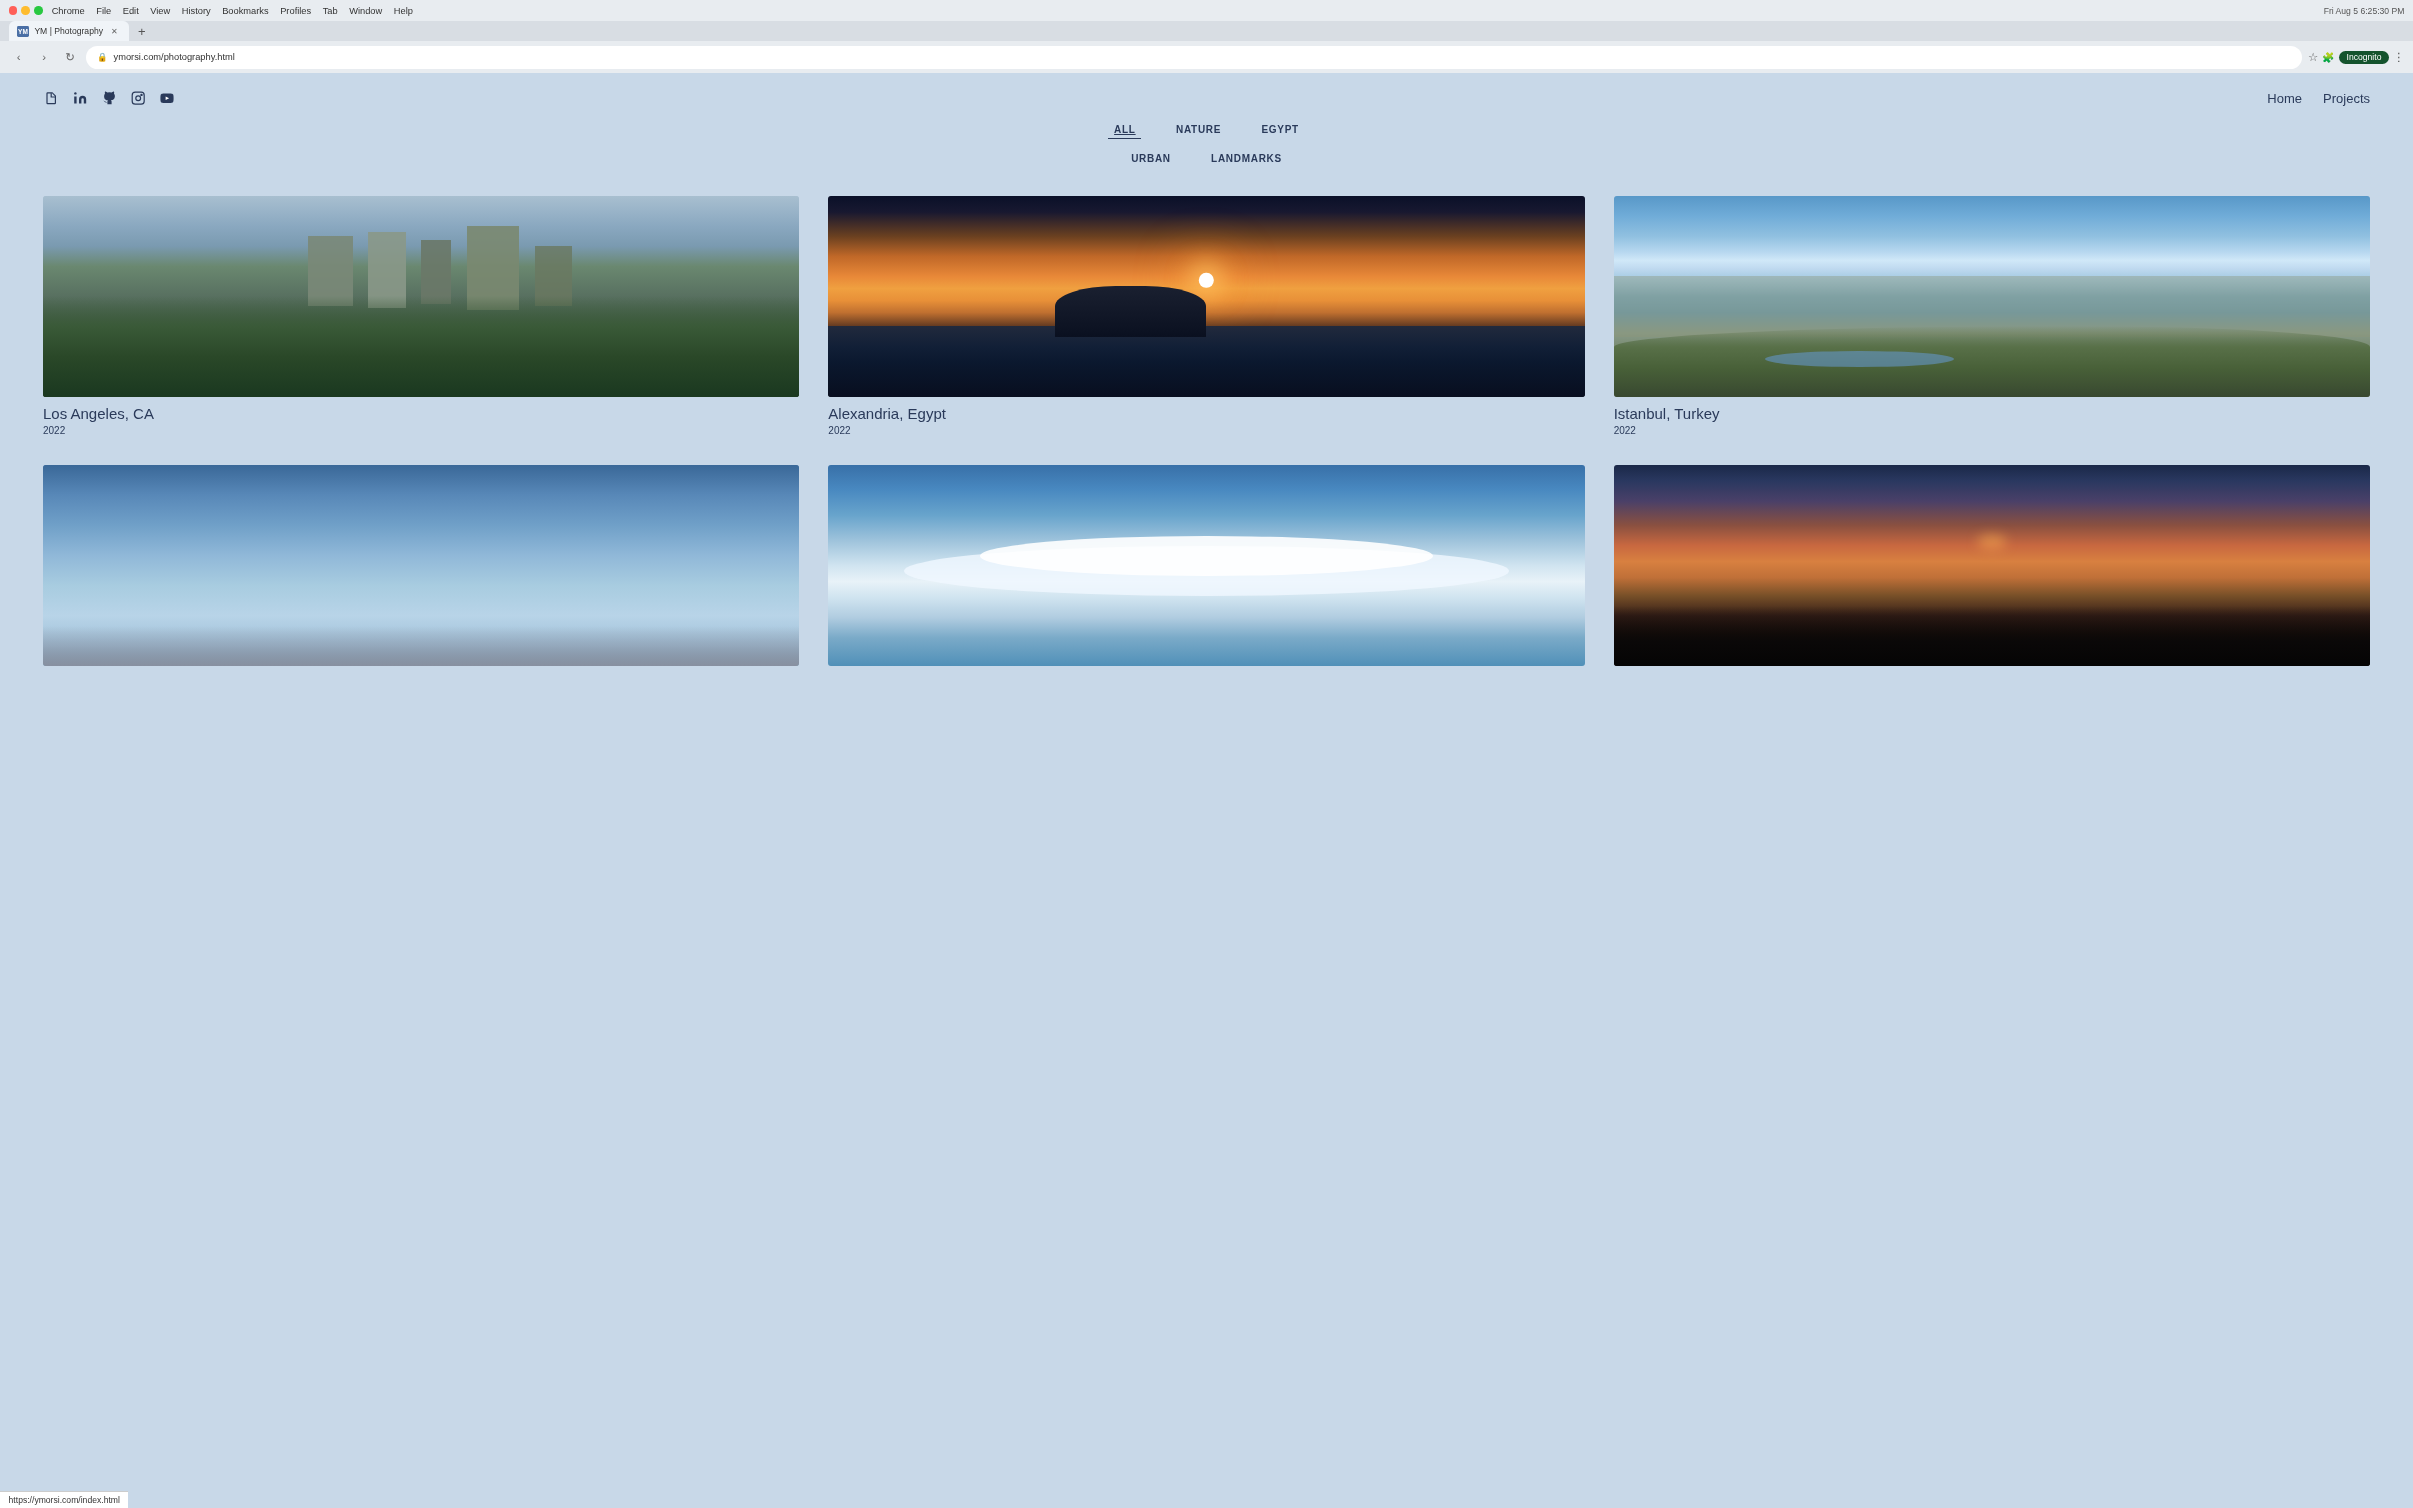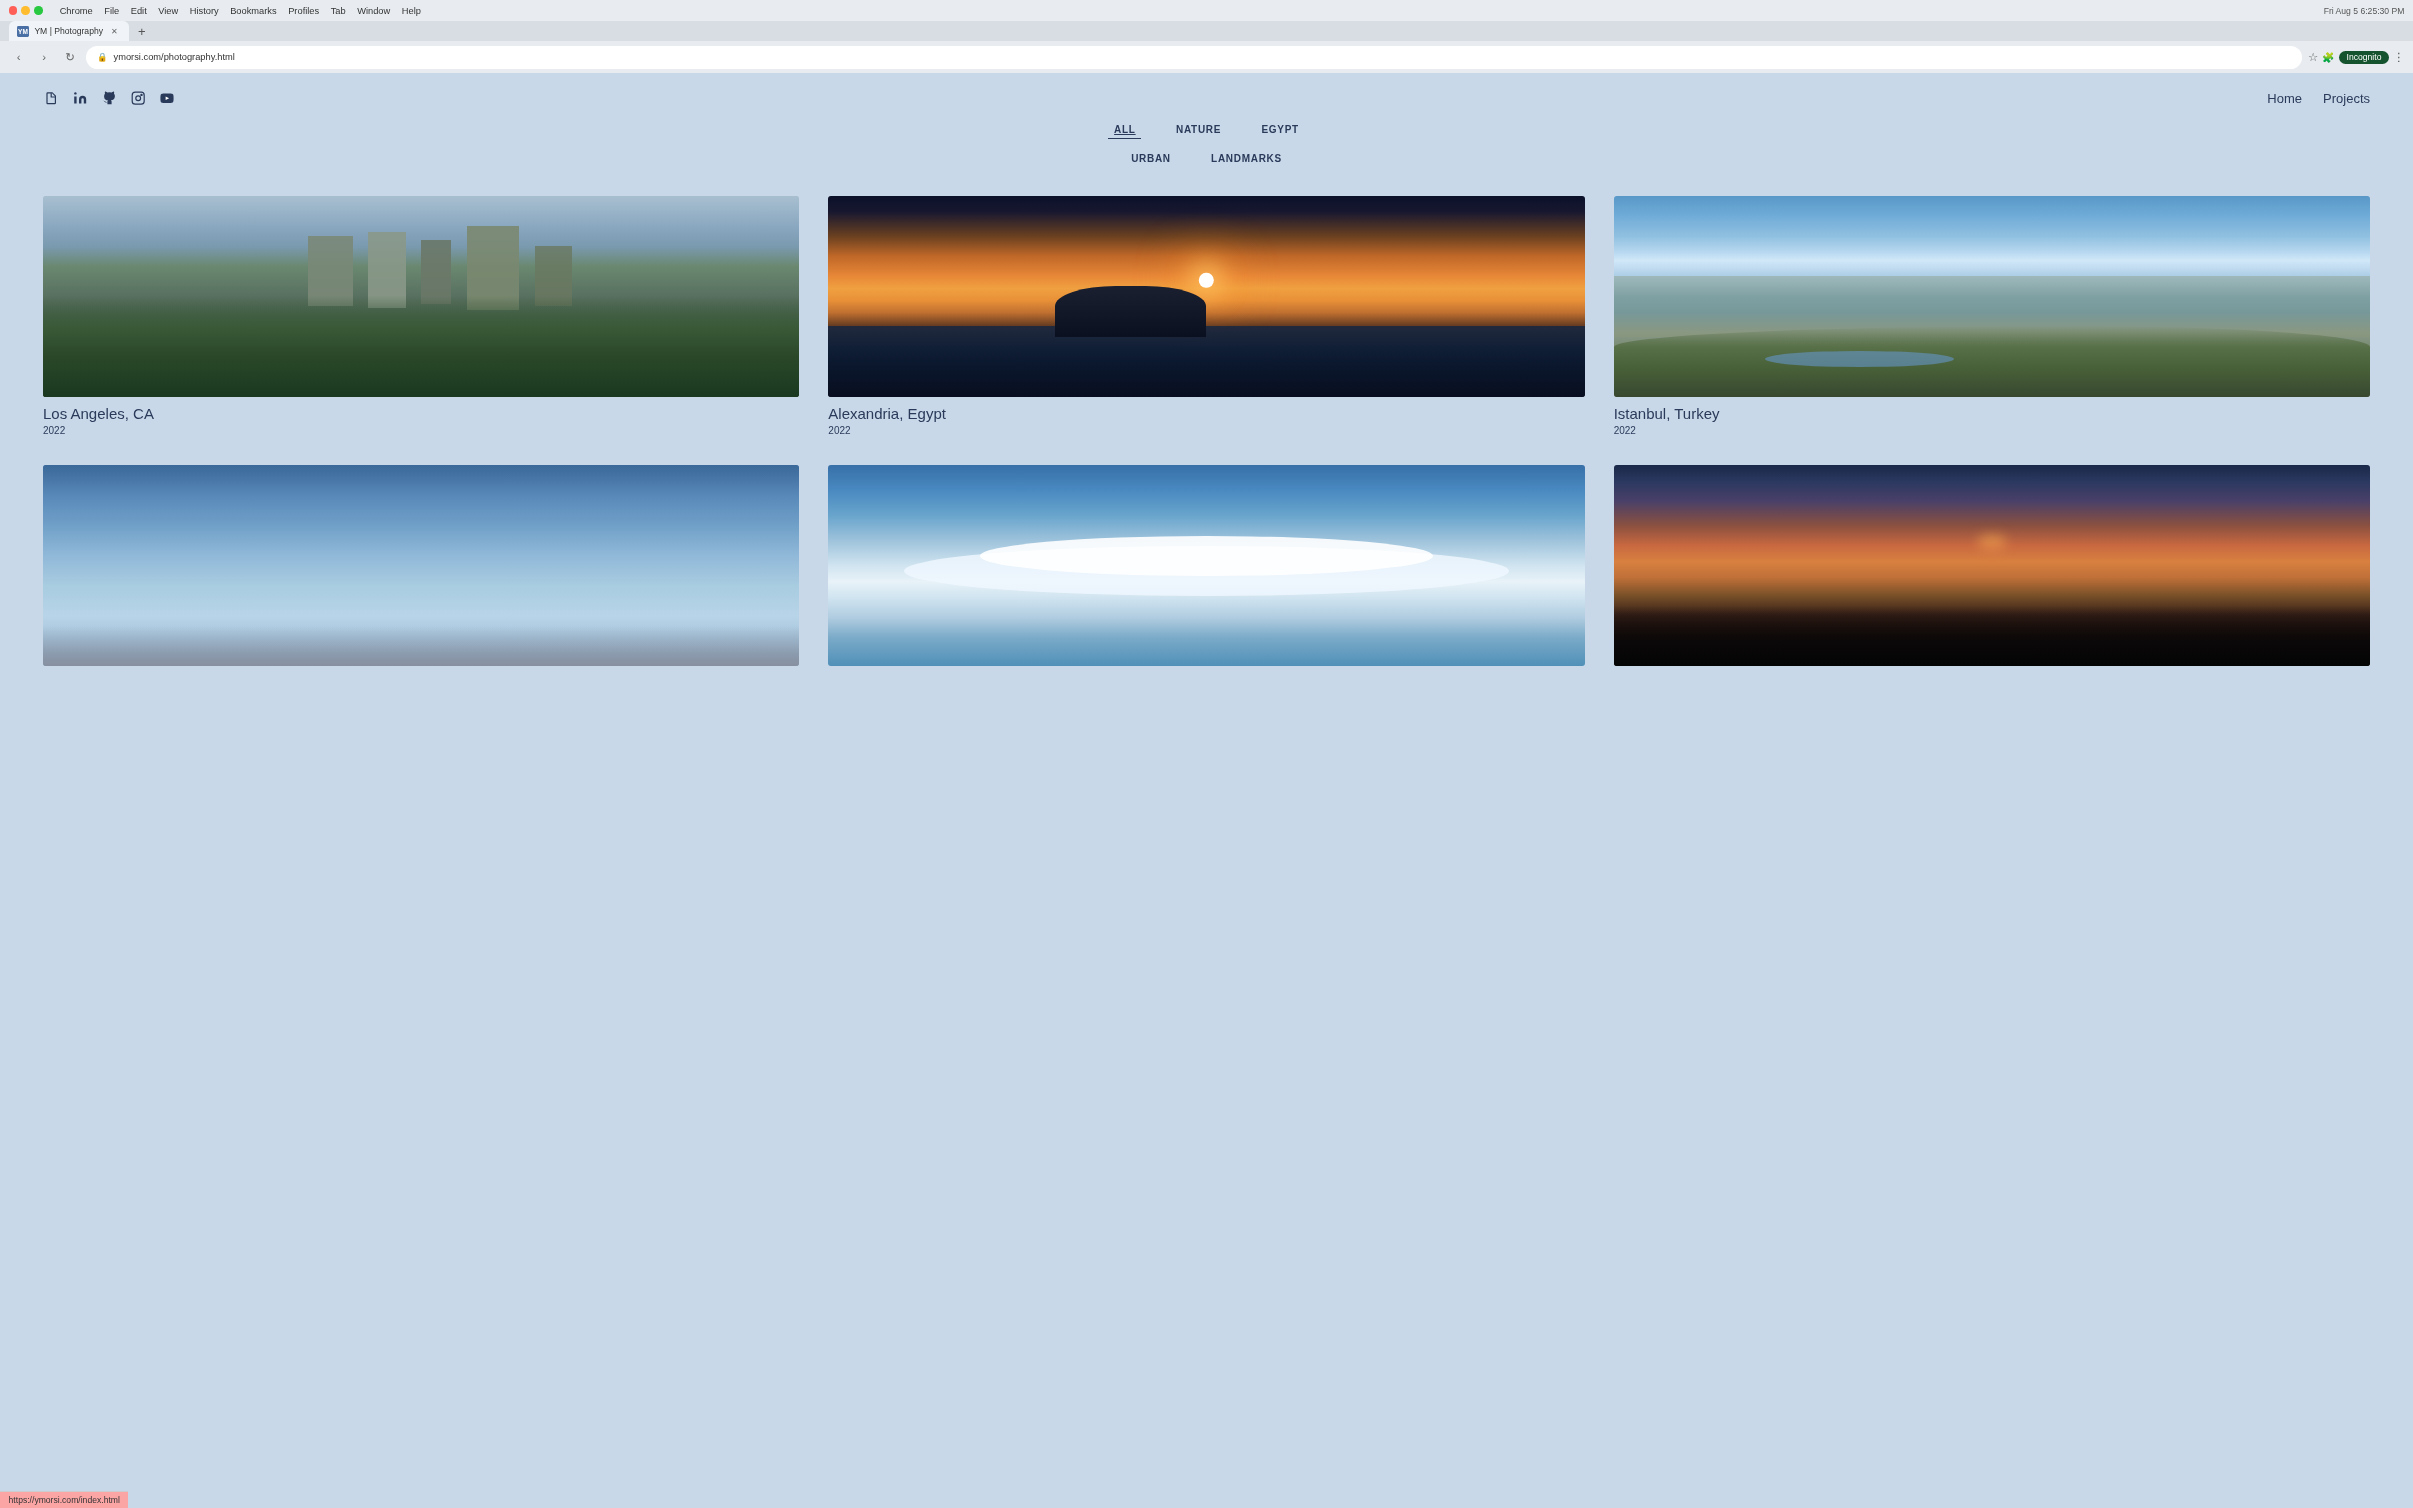--- a/index.html
+++ b/index.html
@@ -14,21 +14,21 @@
     .browser-chrome {
       background: #e8ecf0;
       width: 100%;
     }
 
     .browser-titlebar {
       display: flex;
       align-items: center;
       padding: 5.7px 8.6px;
       background: #e8ecf0;
-      gap: 11px;
+      gap: 3px;
     }
 
     .traffic-lights {
       display: flex;
       gap: 4.3px;
       align-items: center;
     }
 
     .traffic-light {
       width: 8.6px;
@@ -313,21 +313,21 @@
     .photo-year {
       font-size: 10px;
       color: #2a3a5a;
     }
 
     
     .status-bar {
       position: fixed;
       bottom: 0;
       left: 0;
-      background: #fca5a5;
+      background: #ffffff;
       border-top: 0.7px solid #ccc;
       padding: 2.9px 8.6px;
       font-size: 8.6px;
       color: #333;
     }
   </style>
 </head>
 <body>
 
 <div class="browser-chrome">

